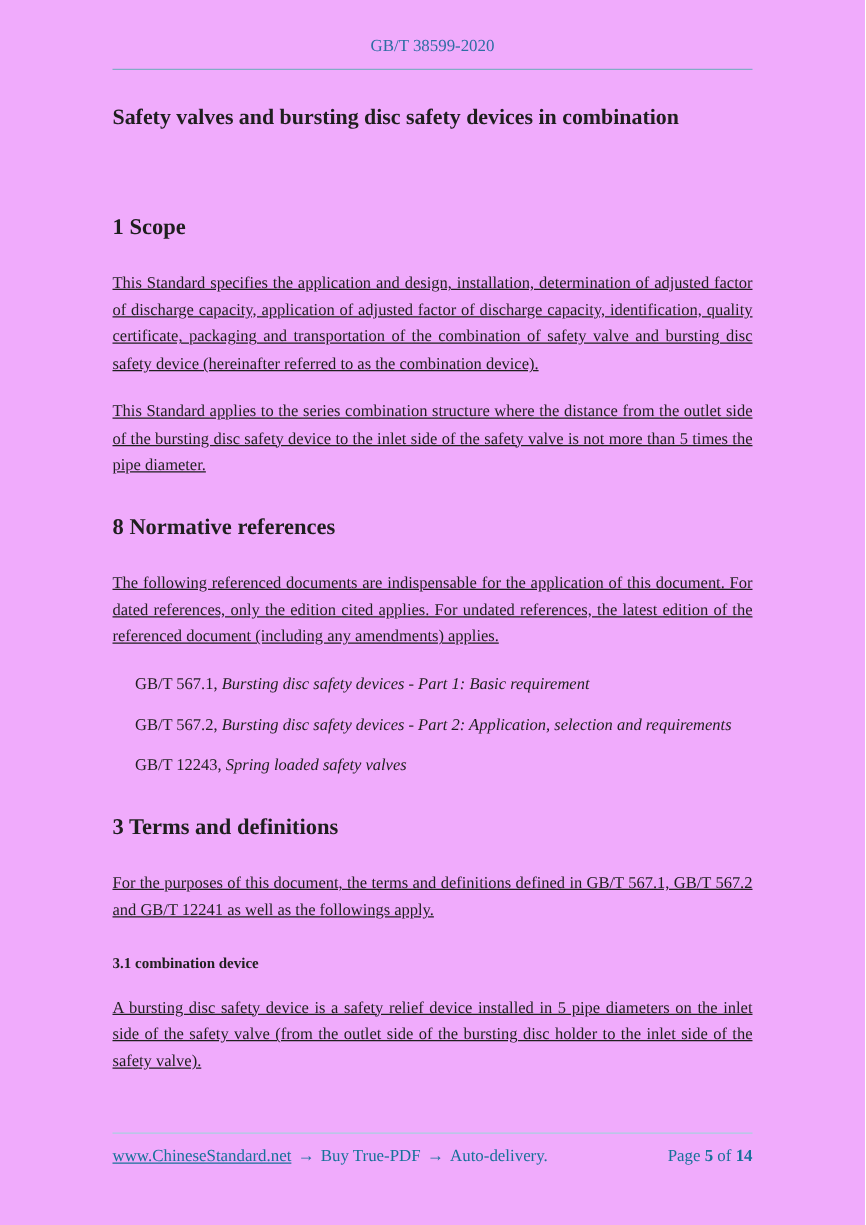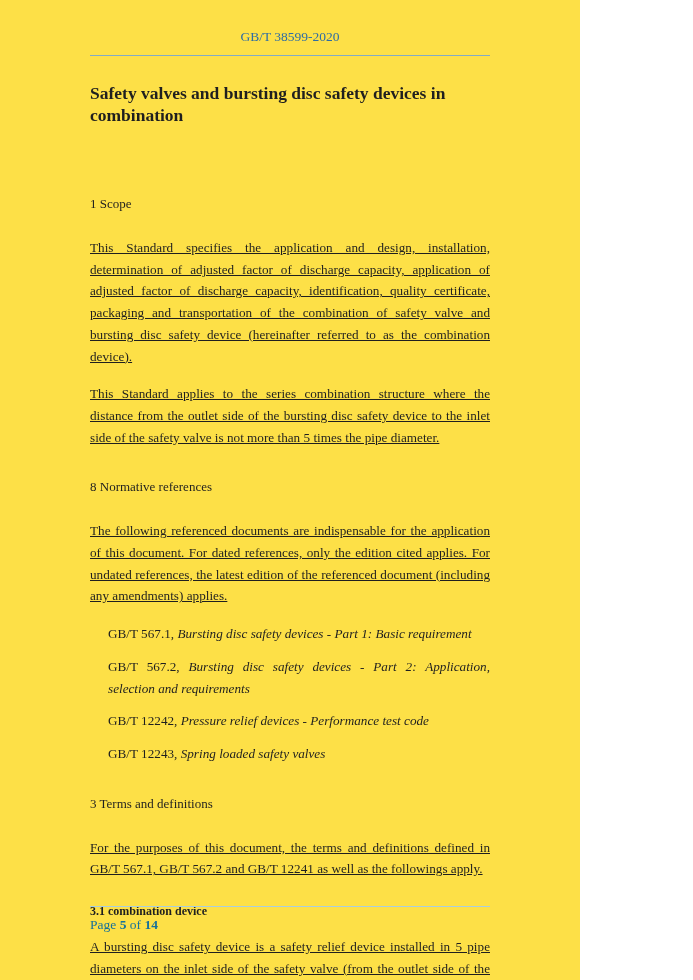--- a/index.html
+++ b/index.html
@@ -5,23 +5,23 @@
   html, body { margin: 0; padding: 0; background: #ffffff; }
   :root {
     --header-blue: #2e6da4;
     --footer-teal: #17719a;
     --header-rule: #82abc6;
     --footer-rule: #a9cedf;
     --text-color: #1f1f1f;
   }
   .page {
     position: relative;
-    width: 580px;
+    width: 692px;
     height: 980px;
-    background: #fde047;
+    background: #f0abfc;
     font-family: "Liberation Serif", "DejaVu Serif", serif;
     color: var(--text-color);
     box-sizing: border-box;
     overflow: hidden;
   }
   .content {
     padding: 29px 90px 0 90px;
   }
   .doc-number {
     text-align: center;
@@ -36,22 +36,22 @@
     height: 0;
   }
   h1.doc-title {
     font-size: 17.5px;
     font-weight: bold;
     text-align: left;
     margin: 26px 0 12px 0;
     line-height: 22px;
   }
   h2.section-heading {
-    font-size: 13px;
-    font-weight: normal;
+    font-size: 18px;
+    font-weight: bold;
     margin: 27px 0 22px 0;
     line-height: 23px;
   }
   h2.section-heading.first {
     margin-top: 66px;
   }
   p.body-para {
     font-size: 13.2px;
     line-height: 21.7px;
     text-align: justify;
@@ -114,35 +114,37 @@
 
     <h2 class="section-heading">8 Normative references</h2>
 
     <p class="body-para">The following referenced documents are indispensable for the application of this document. For dated references, only the edition cited applies. For undated references, the latest edition of the referenced document (including any amendments) applies.</p>
 
     <p class="ref-item"><span>GB/T 567.1, </span><i>Bursting disc safety devices - Part 1: Basic requirement</i><span></span></p>
 
     <p class="ref-item"><span>GB/T 567.2, </span><i>Bursting disc safety devices - Part 2: Application, selection and requirements</i><span></span></p>
 
 
-    <p class="ref-item"><span>GB/T 12242, </span><i>Pressure relief devices - Performance test code</i><span></span></p>
 
     <p class="ref-item"><span>GB/T 12243, </span><i>Spring loaded safety valves</i><span></span></p>
 
     <h2 class="section-heading">3 Terms and definitions</h2>
 
     <p class="body-para">For the purposes of this document, the terms and definitions defined in GB/T 567.1, GB/T 567.2 and GB/T 12241 as well as the followings apply.</p>
 
     <h3 class="term-heading">3.1 combination device</h3>
 
     <p class="body-para">A bursting disc safety device is a safety relief device installed in 5 pipe diameters on the inlet side of the safety valve (from the outlet side of the bursting disc holder to the inlet side of the safety valve).</p>
 
   </div>
 
   <div class="footer">
+    <div class="footer-left">
+      <a class="footer-link">www.ChineseStandard.net</a><span class="footer-arrow">→</span><span>Buy True-PDF</span><span class="footer-arrow">→</span><span>Auto-delivery.</span>
+    </div>
     <div class="footer-right">
       <span>Page</span>
       <span class="page-num">5</span>
       <span>of</span>
       <span class="page-num">14</span>
     </div>
   </div>
 </div>
 
 </body></html>

